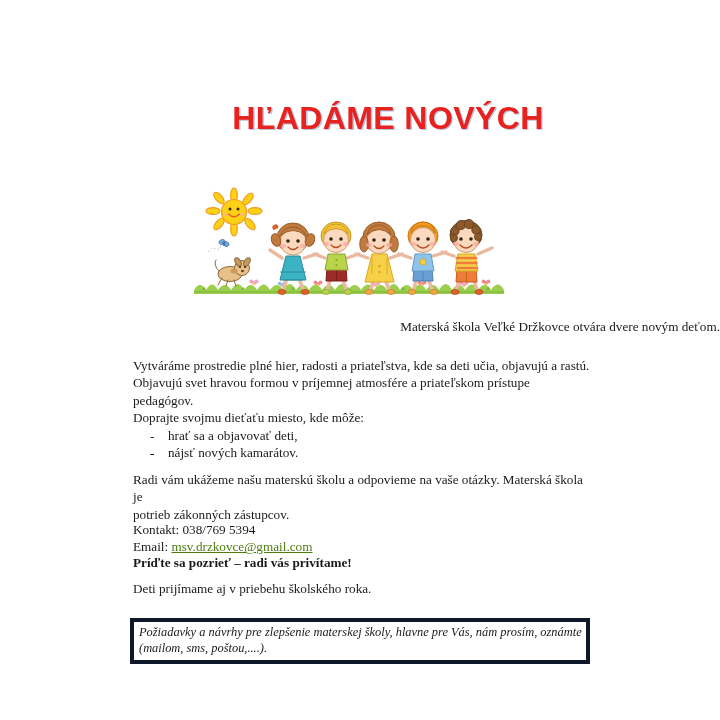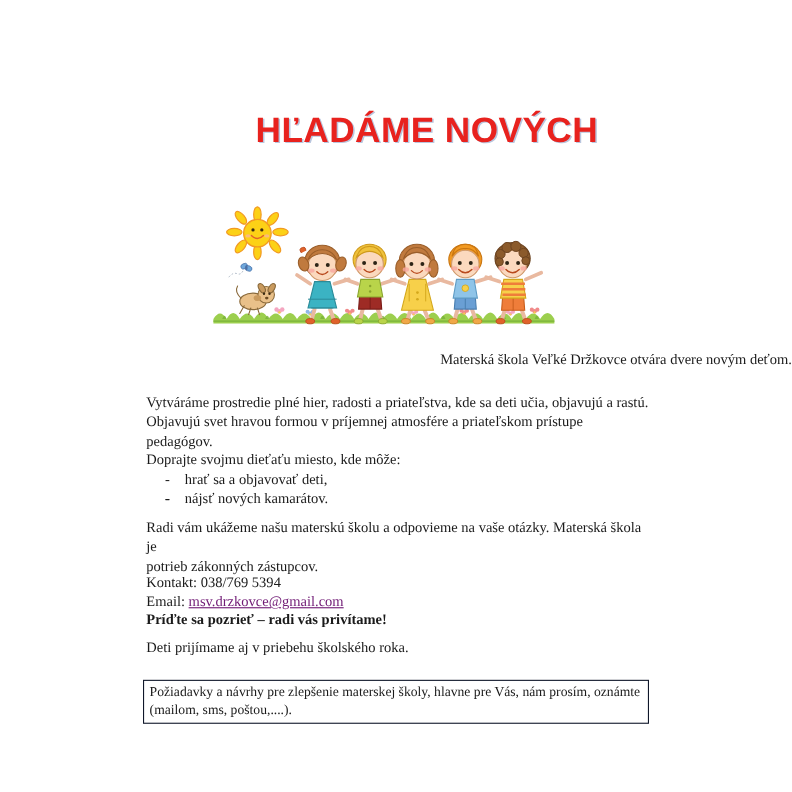--- a/index.html
+++ b/index.html
@@ -85,35 +85,36 @@
     padding-left: 35px;
     line-height: 17.4px;
   }
   .bullet-list li .dash {
     position: absolute;
     left: 17px;
     top: 0;
   }
 
   .email-link {
-    color: #701a75;
+    color: #4d7c0f;
     text-decoration: underline;
   }
 
   
   .note-box {
     position: absolute;
     left: 130px;
     top: 618px;
     width: 460px;
     box-sizing: border-box;
-    border: 1px solid #0f172a;
+    border: 4px solid #0f172a;
     padding: 3px 4px 4px 5px;
     font-size: 12.4px;
     line-height: 15.6px;
+    font-style: italic;
   }
 </style>
 </head>
 <body>
 
 <div class="page">
 
   <div class="title-block">
     <div class="title-line">HĽADÁME NOVÝCH</div>
   </div>

